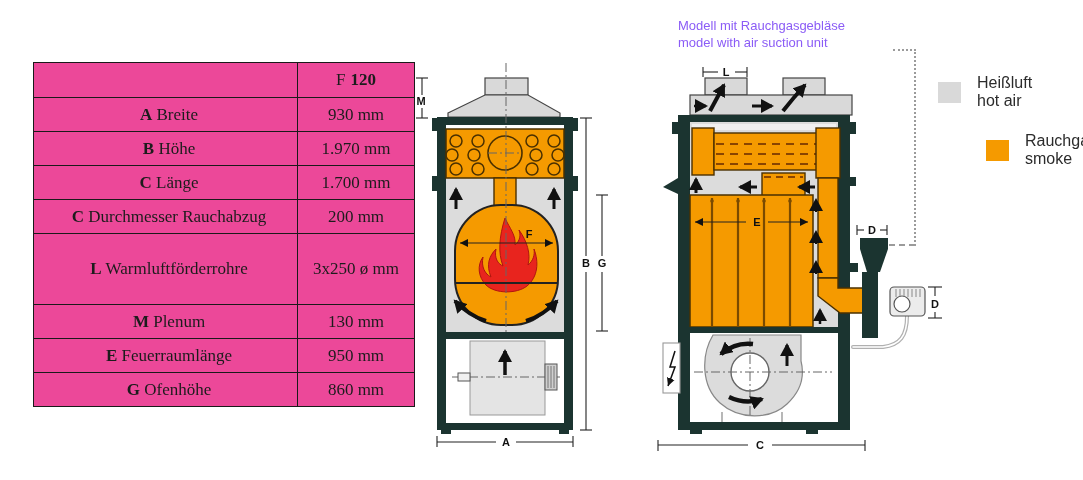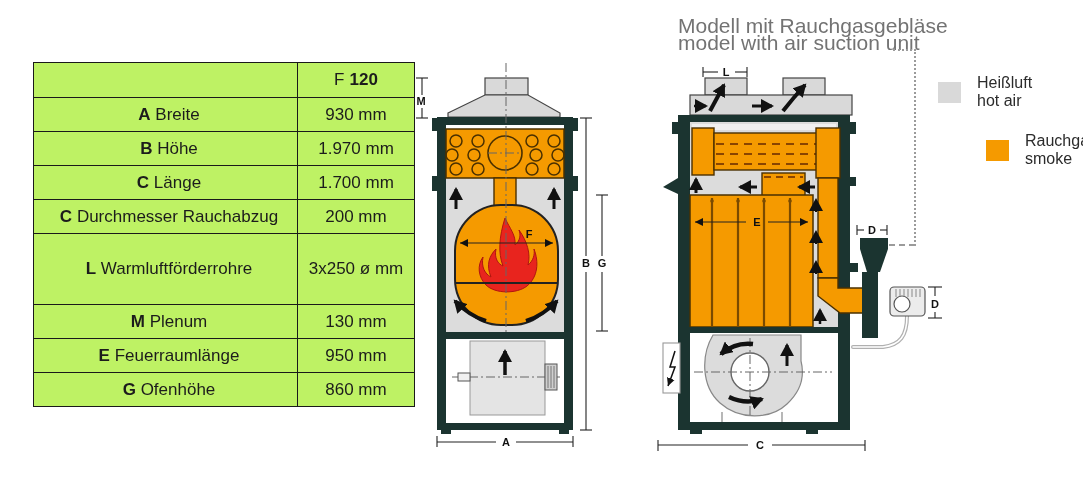--- a/index.html
+++ b/index.html
@@ -1,32 +1,32 @@
 <!DOCTYPE html>
 <html><head>
 <meta charset="utf-8">
 <style>
   html,body{margin:0;padding:0;background:#fff;}
   .canvas{position:relative;width:1083px;height:480px;background:#fff;overflow:hidden;
           font-family:"Liberation Sans",sans-serif;color:#1c1c1c;}
 
   
   .spec-table{position:absolute;left:33px;top:62px;border-collapse:collapse;table-layout:fixed;}
-  .spec-table td{border:1.4px solid #1a1a1a;font-size:17px;color:#1c1c1c;background:#bef264;}
+  .spec-table td{border:1.4px solid #1a1a1a;font-size:17px;color:#1c1c1c;background:#ec4899;font-family:Liberation Serif, serif;}
   .spec-table td.lbl{width:256px;padding:0 0 0 7px;text-align:center;}
   .spec-table td.val{width:112px;text-align:center;padding:0 2px;}
   .spec-table tr.hrow{height:35px;}
   .spec-table tr.rrow{height:34px;}
   .spec-table tr.tallrow{height:71px;}
   .key{font-weight:bold;}
   .model-prefix{font-weight:normal;}
   .model-number{font-weight:bold;margin-left:5px;}
 
   
-  .diagram-title{position:absolute;left:678px;top:17px;font-size:21px;line-height:17px;color:#737373;}
+  .diagram-title{position:absolute;left:678px;top:17px;font-size:13px;line-height:17px;color:#8b5cf6;}
 
   
   .legend-row{position:absolute;display:flex;align-items:flex-start;}
   .legend-swatch{display:block;margin-right:16px;margin-top:8px;}
   .legend-text{font-size:16px;line-height:18px;color:#2b2b2b;}
 
   
   .leader-h1{position:absolute;left:893px;top:49px;width:23px;height:0;border-top:2px dotted #9b9b9b;}
   .leader-v{position:absolute;left:914px;top:49px;width:0;height:197px;border-left:2px dotted #9b9b9b;}
   .leader-h2{position:absolute;left:889px;top:244px;width:26px;height:0;border-top:2px dashed #9b9b9b;}

